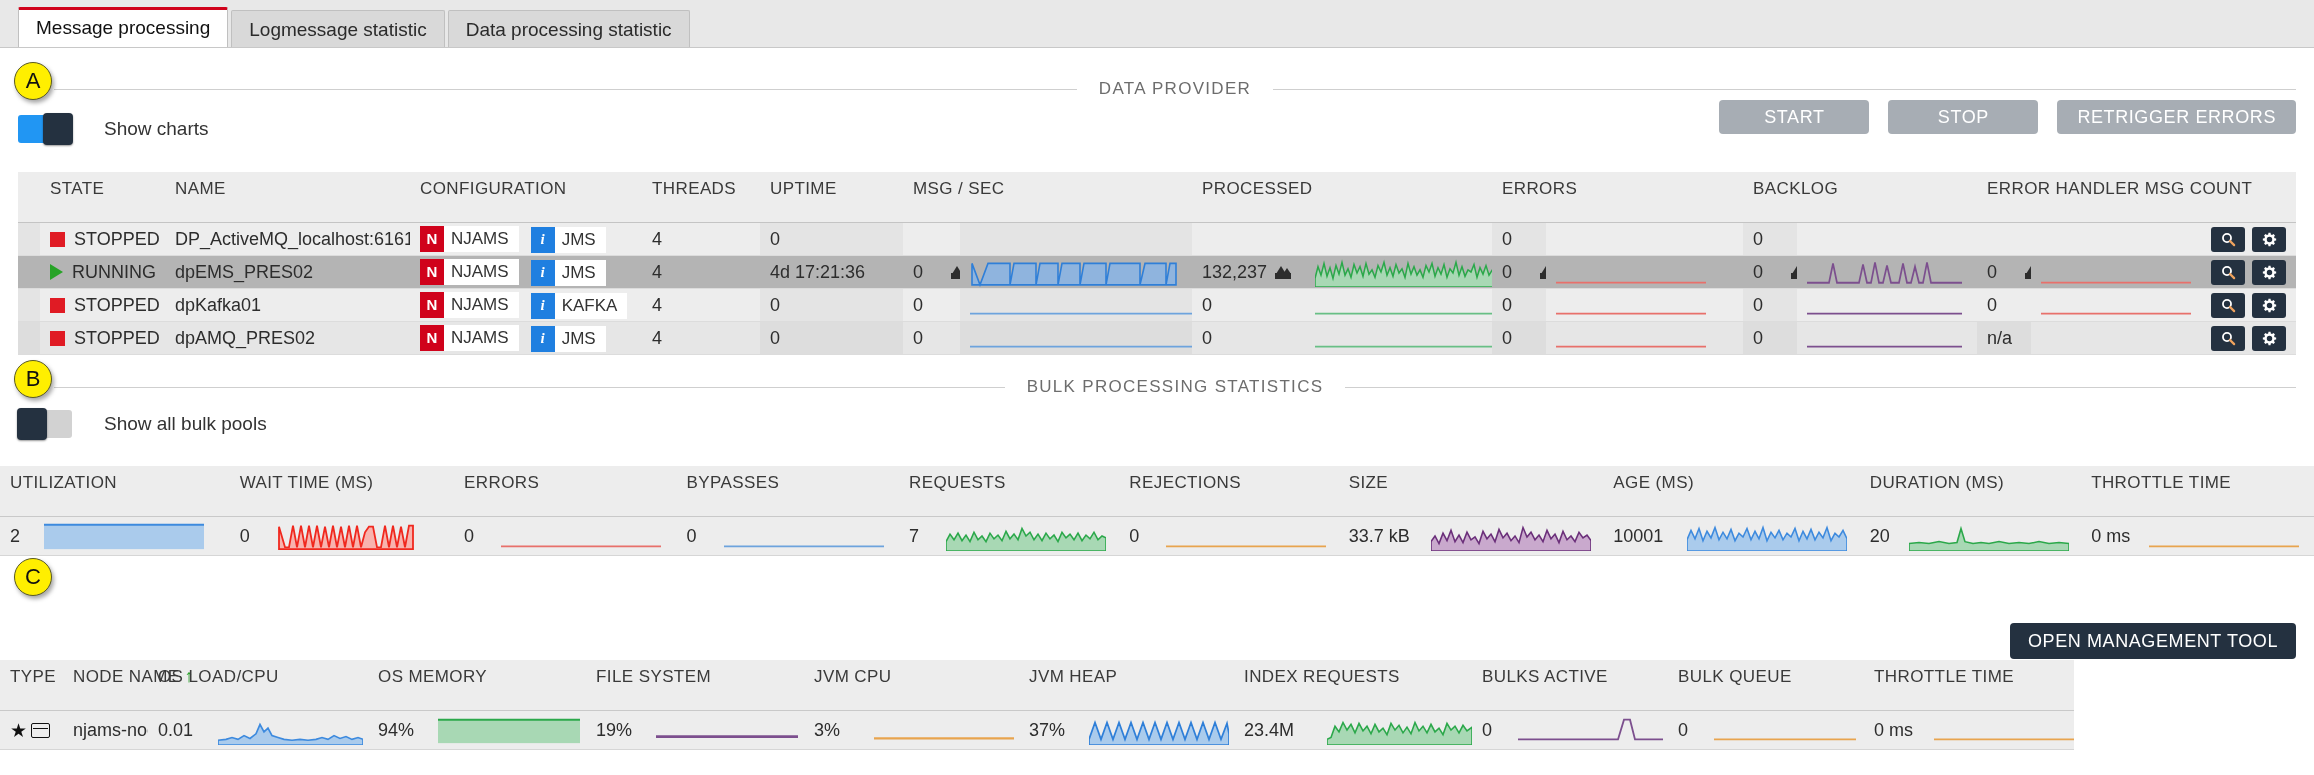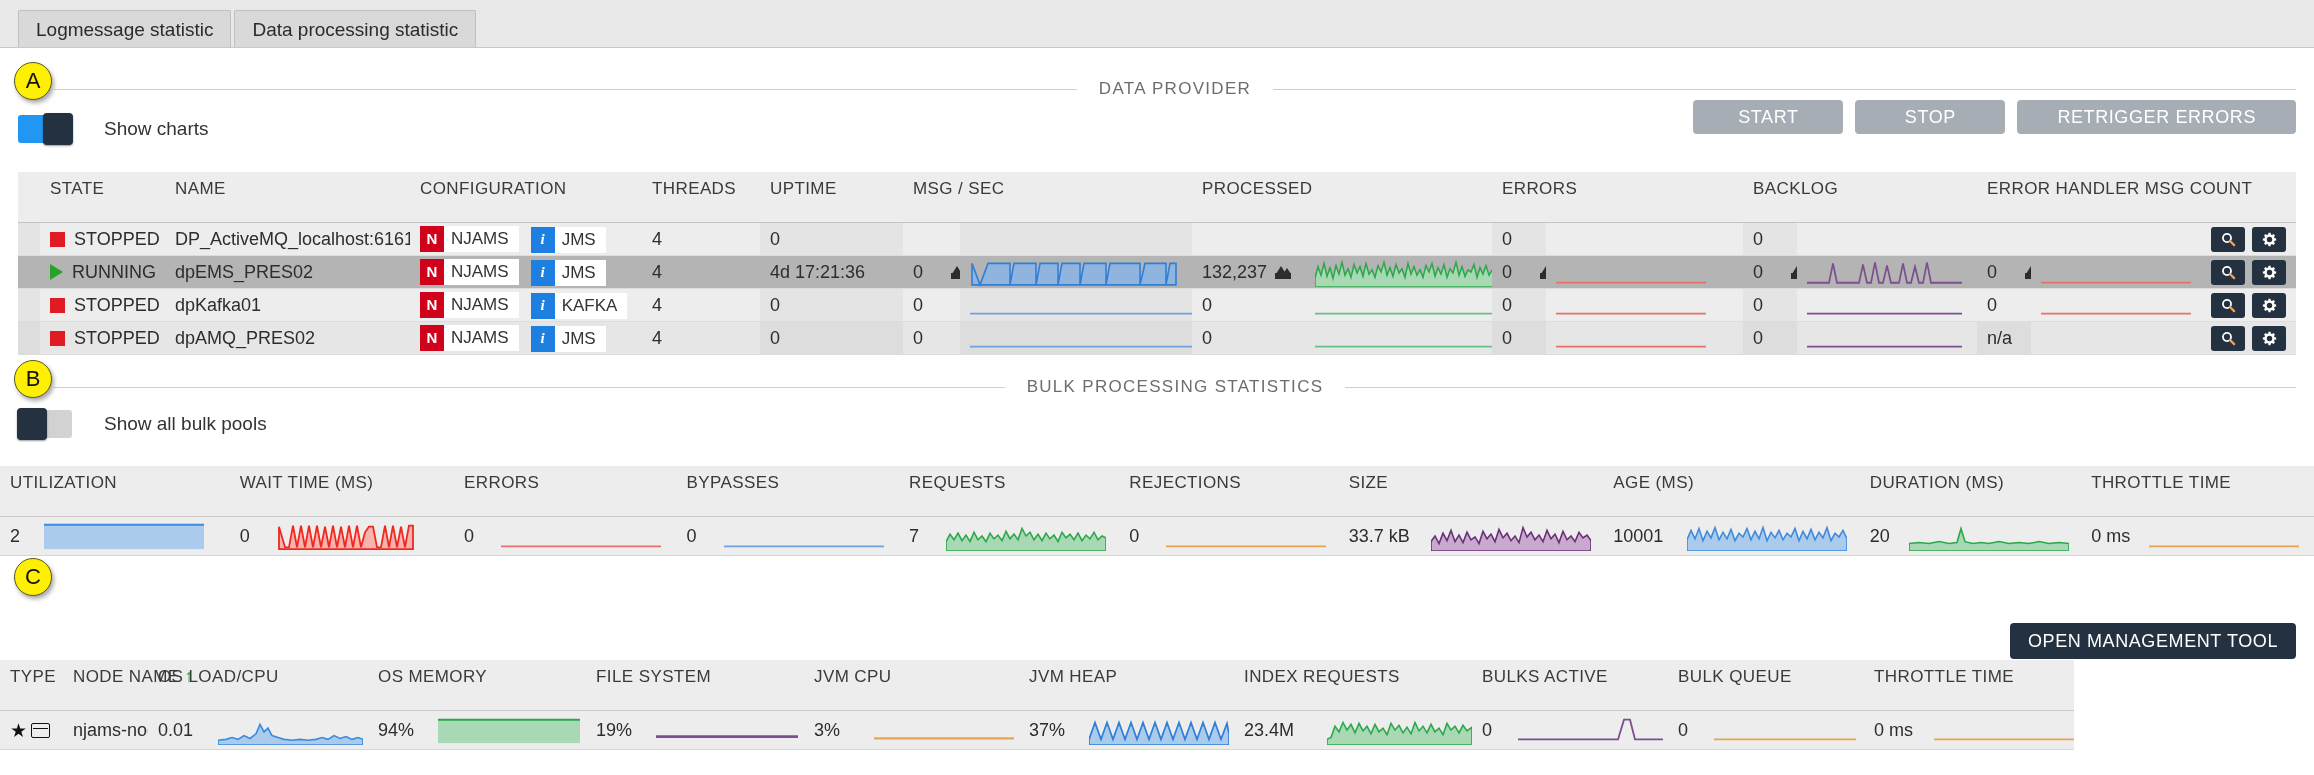--- a/index.html
+++ b/index.html
@@ -35,21 +35,21 @@
   .toggle .track{position:absolute;inset:0;border-radius:3px;}
   .toggle .knob{position:absolute;top:-2px;width:30px;height:32px;background:#243140;border-radius:4px;box-shadow:0 1px 2px rgba(0,0,0,.4);}
   .toggle.on .track{background:#2196f3;}
   .toggle.on .knob{right:-1px;}
   .toggle.off .track{background:#d2d2d2;}
   .toggle.off .knob{left:-1px;}
   .toggle-label{margin-left:32px;font-size:19px;color:#333;}
 
   
   .btn{border:none;border-radius:4px;font-family:inherit;cursor:pointer;letter-spacing:.6px;}
-  .btn-gray{background:#a7adb4;color:#ffffff;font-size:18px;height:34px;padding:0 40px;min-width:150px;}
+  .btn-gray{background:#a7adb4;color:#ffffff;font-size:18px;height:34px;padding:0 20px;min-width:150px;margin-left:7px;}
   .btn-dark{background:#243140;color:#ffffff;font-size:18px;height:36px;padding:0 18px;}
   .topbtns{position:absolute;right:18px;top:100px;display:flex;gap:12px;}
 
   
   table{border-collapse:collapse;table-layout:fixed;}
   .dp-table{position:absolute;left:18px;top:172px;width:2278px;}
   .bulk-table{position:absolute;left:0px;top:466px;width:2314px;}
   .cn-table{position:absolute;left:0px;top:660px;width:1910px;}
   th{font-size:17px;font-weight:400;color:#3a3a3a;text-align:left;letter-spacing:.4px;
      background:#ededed;height:33px;padding:0 0 17px 10px;white-space:nowrap;vertical-align:middle;}
@@ -94,20 +94,21 @@
   .srv:after{content:"";position:absolute;left:1px;right:1px;top:4px;height:1.7px;background:#111;}
   .arrow-up{color:#27a327;font-size:18px;margin-left:5px;}
 </style>
 </head>
 <body>
 
 <div class="app">
 
   <div class="tabbar">
     <div class="tabs">
+      <div class="tab active">Message processing</div>
       <div class="tab">Logmessage statistic</div>
       <div class="tab">Data processing statistic</div>
     </div>
   </div>
 
   <div class="badge" style="left:14px;top:62px;">A</div>
   <div class="section-hdr" style="top:80px;">
     <div class="rule"></div>
     <div class="sec-title">DATA PROVIDER</div>
     <div class="rule"></div>

